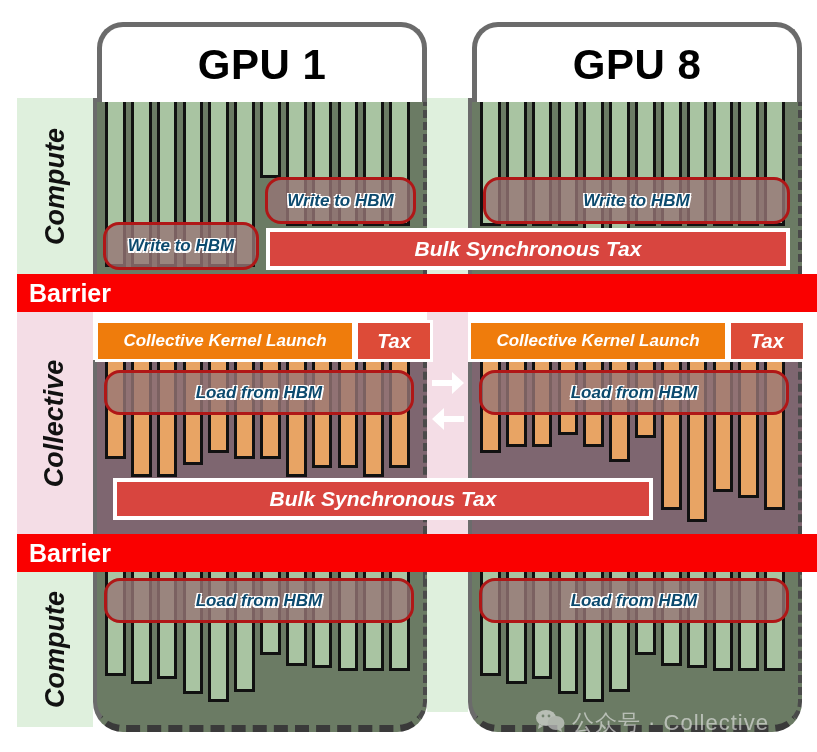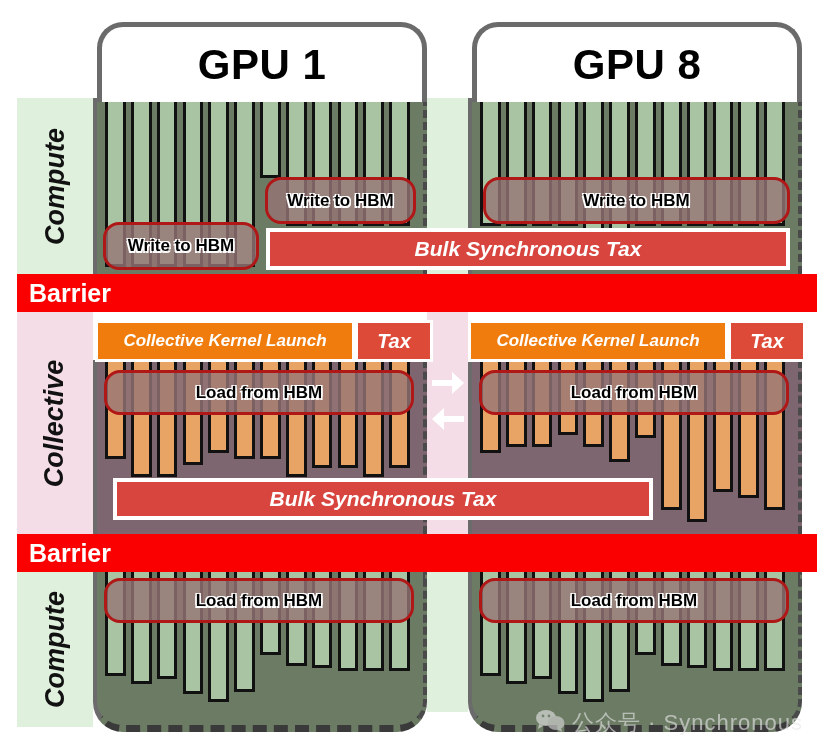--- a/index.html
+++ b/index.html
@@ -73,22 +73,22 @@
   
   .hbm {
     position: absolute;
     background: rgba(150,118,118,0.80);
     border: 3px solid #b01717;
     border-radius: 16px;
     display: flex; align-items: center; justify-content: center;
     z-index: 4;
   }
   .hbm span {
-    font-size: 17px; font-weight: bold; 
-    color: #000000;
+    font-size: 17px; font-weight: bold; font-style: italic;
+    color: #0c4a6e;
     text-shadow:
       -1.5px -1.5px 0 #fff, 1.5px -1.5px 0 #fff,
       -1.5px 1.5px 0 #fff, 1.5px 1.5px 0 #fff;
     white-space: nowrap;
   }
 
   
   .bst {
     position: absolute;
     background: #d8453f;
@@ -354,16 +354,16 @@
     <span>
       <svg width="30" height="24" viewBox="0 0 30 24">
         <ellipse cx="11" cy="9" rx="10" ry="8" fill="#e8e8e8"></ellipse>
         <path d="M4,15 L3,20 L8,17 Z" fill="#e8e8e8"></path>
         <ellipse cx="21" cy="14" rx="8.5" ry="7" fill="#d9d9d9"></ellipse>
         <path d="M26,19 L27,23 L22.5,20.5 Z" fill="#d9d9d9"></path>
         <circle cx="8" cy="7" r="1.4" fill="#7b8a78"></circle>
         <circle cx="14" cy="7" r="1.4" fill="#7b8a78"></circle>
       </svg>
     </span>
-    <span class="wm-text">公众号 · Synchronous</span>
+    <span class="wm-text">公众号 · Collective</span>
   </div>
 
 </div>
 
 </body></html>

